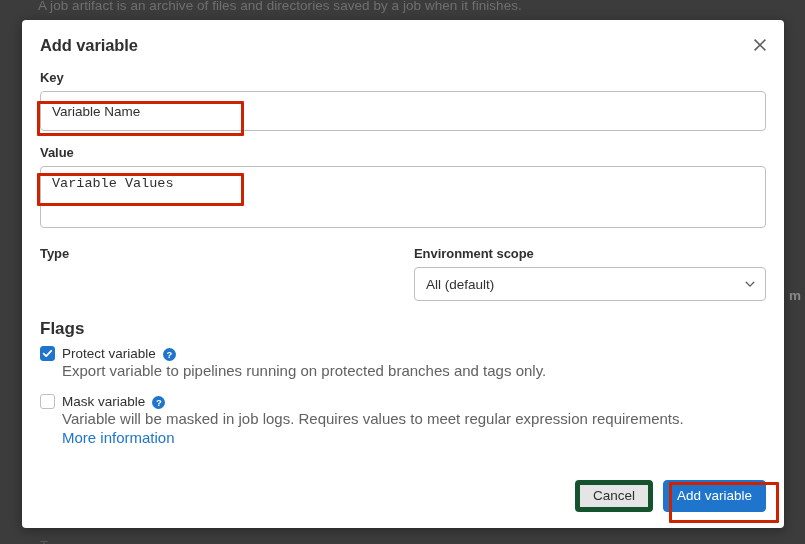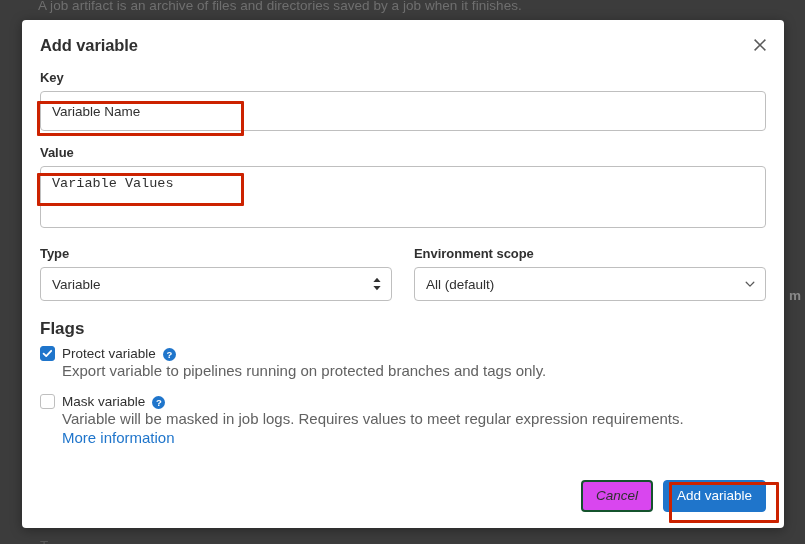--- a/index.html
+++ b/index.html
@@ -234,24 +234,23 @@
     border-radius: 4px;
     font-size: 13.5px;
     font-family: "Liberation Sans", sans-serif;
     cursor: pointer;
     line-height: 1;
     display: inline-flex;
     align-items: center;
     justify-content: center;
   }
   .btn-secondary {
-    background: #d946ef;
-    border: 2px solid #14532d;
-    color: #303030;
-    font-style: italic;
+    background: #e5e5e5;
+    border: 5px solid #14532d;
+    color: #303030;
   }
   .btn-primary {
     background: #1f75cb;
     border: 1px solid #1f75cb;
     color: #fff;
     font-weight: 400;
   }
 
   
   .hl {
@@ -291,31 +290,20 @@
     <input class="text-input" type="text" value="Variable Name" style="">
 
     <div style="height:14px"></div>
 
     <label class="field-label">Value</label>
     <textarea class="value-area" style="">Variable Values</textarea>
 
     <div class="row-two">
       <div class="col">
         <label class="field-label">Type</label>
-        <div class="select-wrap">
-          <div class="select-box">
-            <span>Variable</span>
-          </div>
-          <span class="sel-arrow">
-            <svg width="10" height="15" viewBox="0 0 10 15" aria-hidden="true">
-              <path d="M5 1.2 L8.6 5.4 L1.4 5.4 Z" fill="currentColor"></path>
-              <path d="M5 13.8 L8.6 9.6 L1.4 9.6 Z" fill="currentColor"></path>
-            </svg>
-          </span>
-        </div>
       </div>
 
       <div class="col">
         <label class="field-label">Environment scope</label>
         <div class="select-wrap">
           <div class="select-box">
             <span>All (default)</span>
           </div>
           <span class="sel-arrow">
             <svg width="12" height="12" viewBox="0 0 12 12" aria-hidden="true">

